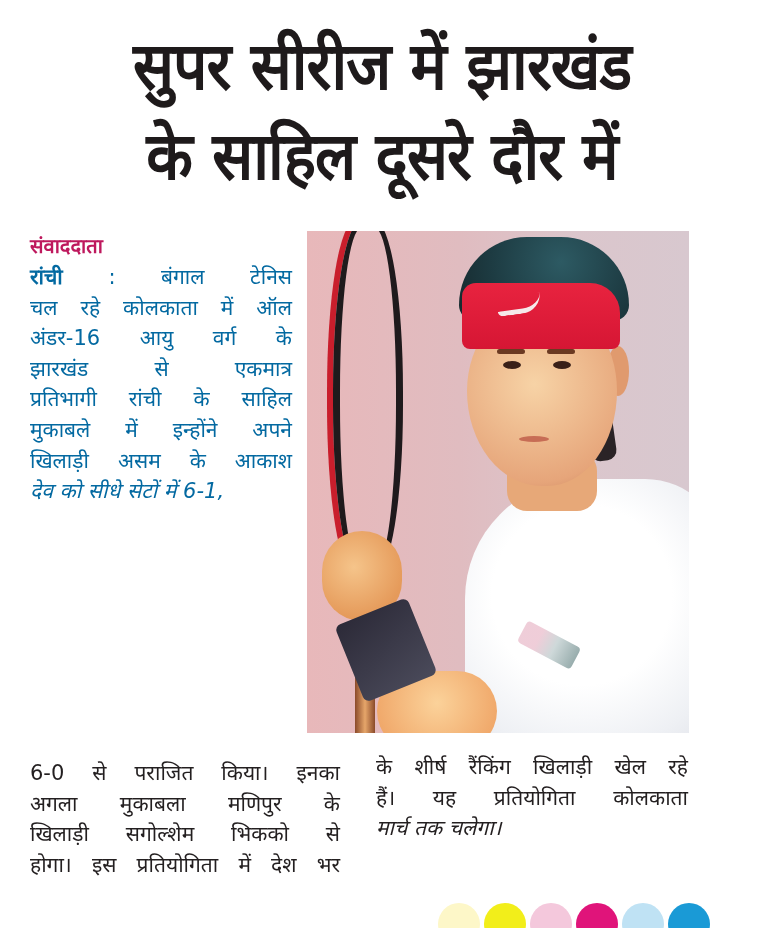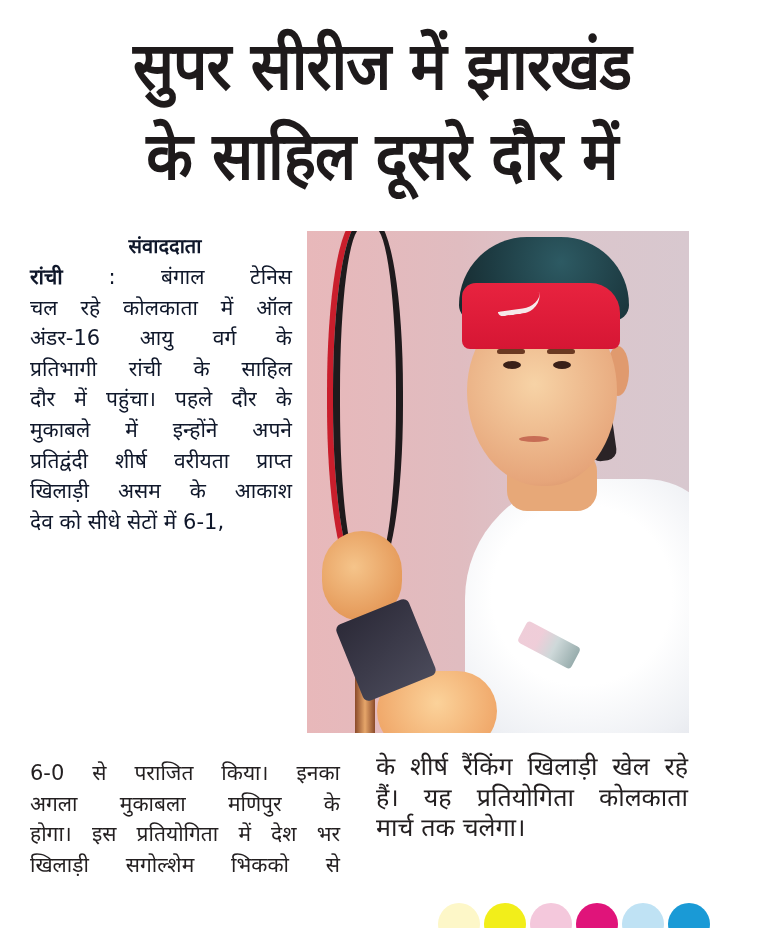--- a/index.html
+++ b/index.html
@@ -29,58 +29,57 @@
       color: #1e1a1b;
       transform: scaleX(0.92);
       transform-origin: 50% 0;
     }
     .headline .line { display: block; white-space: nowrap; }
     .byline {
       position: absolute;
       left: 30px;
       top: 232px;
       width: 270px;
-      text-align: center;
       font-size: 20px;
       font-weight: bold;
       line-height: 28px;
-      color: #0f172a;
+      color: #be185d;
     }
     .col-left {
       position: absolute;
       left: 30px;
       top: 262px;
       width: 262px;
       font-size: 21px;
       line-height: 30.6px;
-      color: #0f172a;
+      color: #0369a1;
     }
     .col-left .row, .col-bottom-left .row, .col-right .row {
       display: block;
       white-space: nowrap;
       text-align: justify;
       text-align-last: justify;
       height: 30.6px;
     }
-    .col-left .row.last, .col-right .row.last { text-align-last: left; }
+    .col-left .row.last, .col-right .row.last { text-align-last: left; font-style: italic; }
     .dateline { font-weight: bold; }
     .col-bottom-left {
       position: absolute;
       left: 30px;
       top: 758px;
       width: 310px;
       font-size: 21px;
       line-height: 30.6px;
     }
     .col-right {
       position: absolute;
       left: 376px;
       top: 752px;
       width: 312px;
-      font-size: 25px;
+      font-size: 21px;
       line-height: 30.6px;
     }
     .photo {
       position: absolute;
       left: 307px;
       top: 231px;
       width: 382px;
       height: 502px;
       overflow: hidden;
       background: linear-gradient(90deg, #e8b8ba 0%, #e0bcc0 40%, #dbc6cc 70%, #d8c8cf 100%);
@@ -236,33 +235,32 @@
 <div class="byline">संवाददाता</div>
 
 <div class="col-left">
   <span class="row">
     <span class="dateline">रांची</span>
     <span>:</span>
     <span>बंगाल टेनिस</span>
   </span>
   <span class="row">चल रहे कोलकाता में ऑल</span>
   <span class="row">अंडर-16 आयु वर्ग के</span>
+  <span class="row">झारखंड से एकमात्र</span>
   <span class="row">प्रतिभागी रांची के साहिल</span>
-  <span class="row">दौर में पहुंचा। पहले दौर के</span>
   <span class="row">मुकाबले में इन्होंने अपने</span>
-  <span class="row">प्रतिद्वंदी शीर्ष वरीयता प्राप्त</span>
   <span class="row">खिलाड़ी असम के आकाश</span>
   <span class="row last">देव को सीधे सेटों में 6-1,</span>
 </div>
 
 <div class="col-bottom-left">
   <span class="row">6-0 से पराजित किया। इनका</span>
   <span class="row">अगला मुकाबला मणिपुर के</span>
+  <span class="row">खिलाड़ी सगोल्शेम भिकको से</span>
   <span class="row">होगा। इस प्रतियोगिता में देश भर</span>
-  <span class="row">खिलाड़ी सगोल्शेम भिकको से</span>
 </div>
 
 <div class="col-right">
   <span class="row">के शीर्ष रैंकिंग खिलाड़ी खेल रहे</span>
   <span class="row">हैं। यह प्रतियोगिता कोलकाता</span>
   <span class="row last">मार्च तक चलेगा।</span>
 </div>
 
 <div class="photo" title="tennis player with racket, red headband and white shirt">
   <div class="racket-frame"></div>

